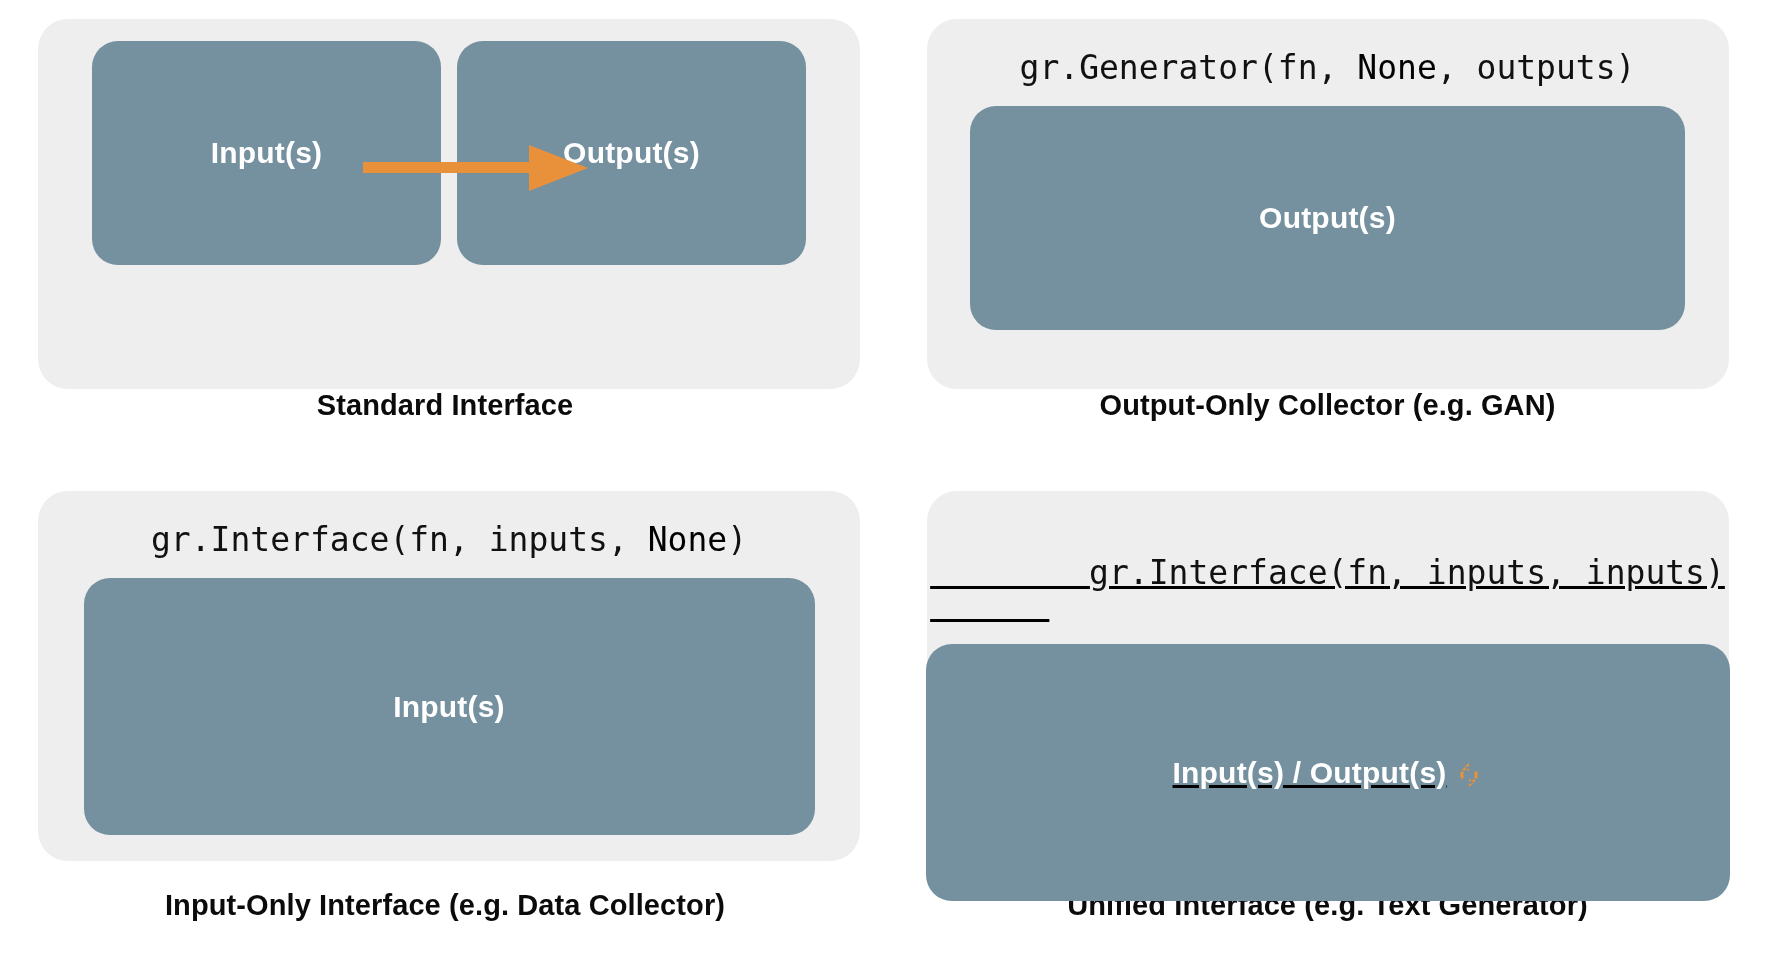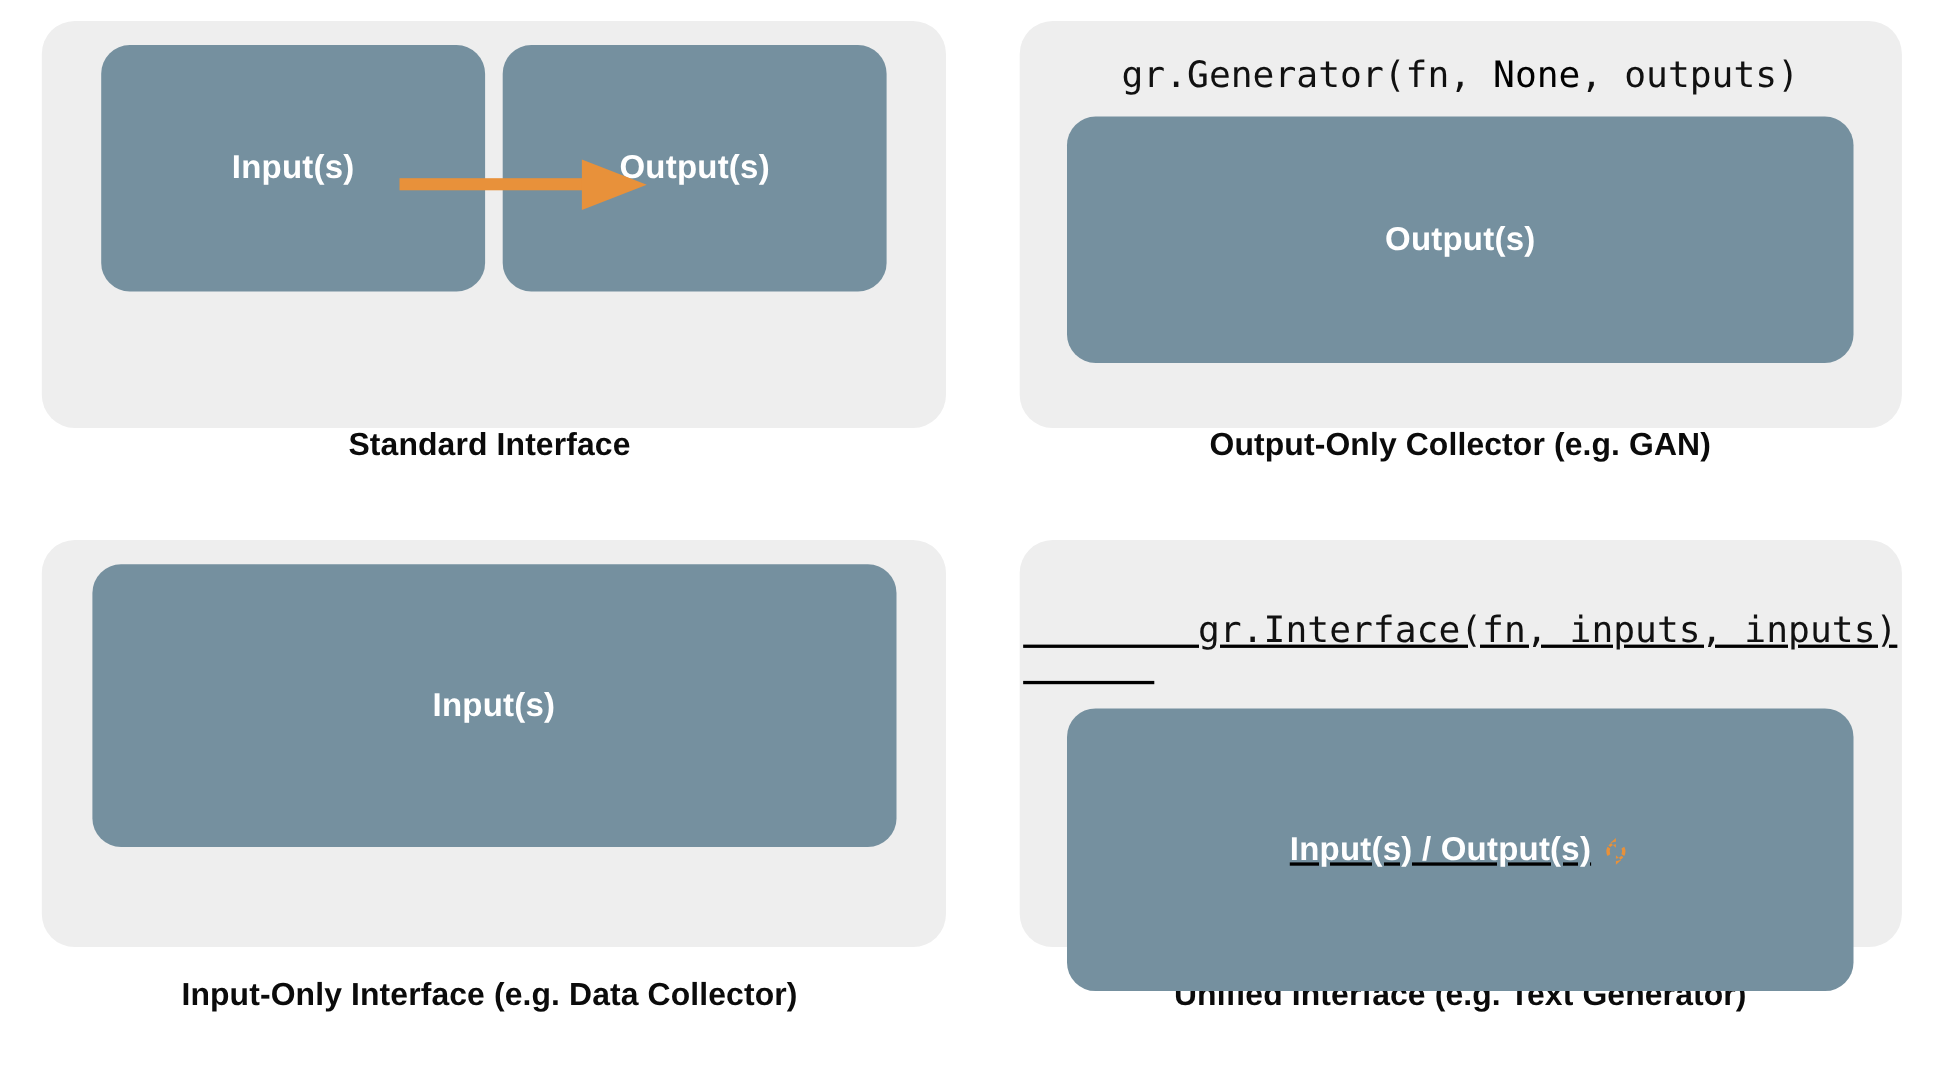--- a/index.html
+++ b/index.html
@@ -89,21 +89,21 @@
     gap: 10px;
   }
 
   
   .tl-boxes { gap: 16px; }
   .tl-box { width: 349px; height: 224px; }
 
   
   .wide-box-tr { width: 715px; height: 224px; }
   .wide-box-bl { width: 731px; height: 257px; }
-  .wide-box-br { width: 715px; height: 257px; }
+  .wide-box-br { width: 804px; height: 257px; }
 
   
   .arrow-wrap {
     position: absolute;
     left: 271px;
     top: 96px;
     width: 225px;
     height: 62px;
     pointer-events: none;
   }
@@ -163,20 +163,21 @@
         <div class="slate wide-box-tr">
           <span class="slate-label">Output(s)</span>
         </div>
       </div>
     </div>
     <div class="caption caption-top">Output-Only Collector (e.g. GAN)</div>
   </div>
 
   <div class="quadrant">
     <div class="panel panel-bl">
+      <div class="code"><span>gr.Interface(fn, inputs, </span><span class="none">None</span><span>)</span></div>
       <div class="boxrow">
         <div class="slate wide-box-bl">
           <span class="slate-label">Input(s)</span>
         </div>
       </div>
     </div>
     <div class="caption caption-bottom">Input-Only Interface (e.g. Data Collector)</div>
   </div>
 
   <div class="quadrant">

